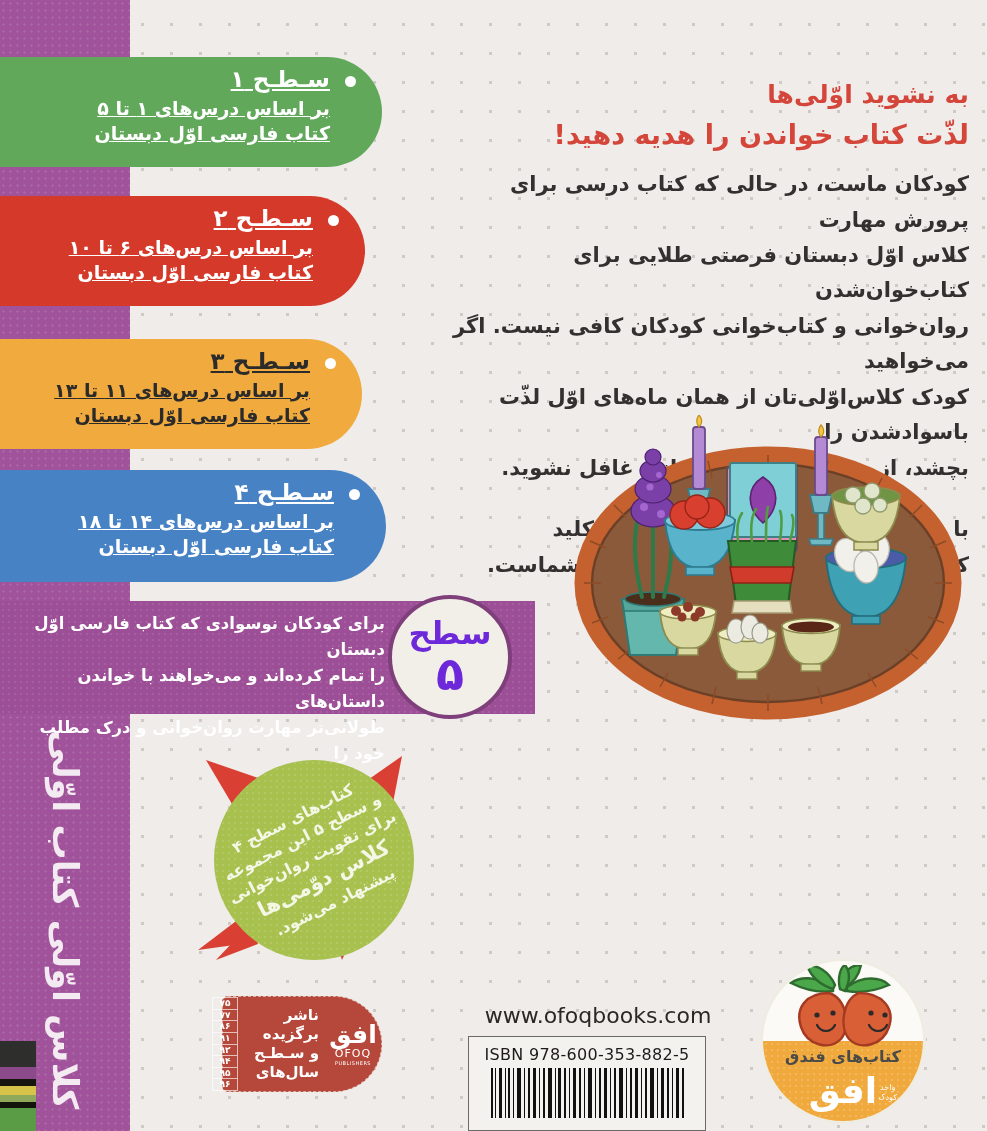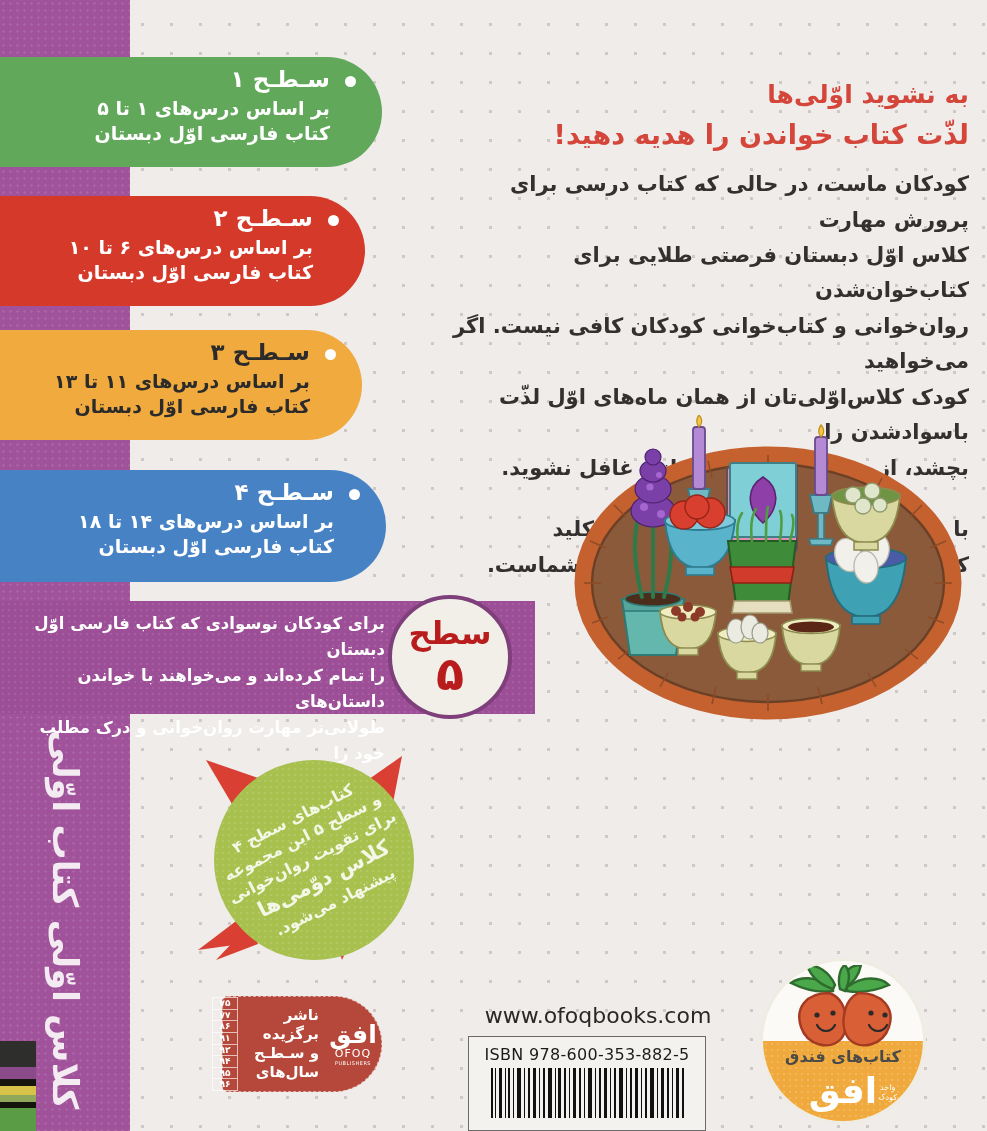--- a/index.html
+++ b/index.html
@@ -81,20 +81,21 @@
     left: 0;
     z-index: 3;
     border-top-right-radius: 999px;
     border-bottom-right-radius: 999px;
     background-image: radial-gradient(circle, rgba(255,255,255,.09) 1px, transparent 1.2px);
     background-size: 6px 6px;
     padding: 8px 52px 10px 0;
     text-align: right;
     color: #fff;
     direction: rtl;
+    text-decoration: underline;
   }
   .level-bar .lvl-title {
     font-size: 23px;
     font-weight: bold;
     letter-spacing: 4px;
     line-height: 1.25;
     margin-bottom: 2px;
   }
   .level-bar .lvl-line {
     font-size: 19px;
@@ -110,21 +111,21 @@
     height: 11px;
     border-radius: 50%;
     background: #fff;
   }
   
   .level-bar.dark-text { color: #2b2b2b; }
   .level-bar.dark-text .bullet { background: #fff; }
 
   #bar1 { top: 57px;  width: 382px; height: 110px; background: #61a85a; }
   #bar2 { top: 196px; width: 365px; height: 110px; background: #d5392a; }
-  #bar3 { top: 330px; width: 362px; height: 110px; background: #f0aa3e; }
+  #bar3 { top: 339px; width: 362px; height: 110px; background: #f0aa3e; }
   #bar4 { top: 470px; width: 386px; height: 112px; background: #4782c4; }
 
   
   #level5 {
     position: absolute;
     left: 0;
     top: 601px;
     width: 535px;
     height: 113px;
     background: #9c4f97;
@@ -149,21 +150,21 @@
     width: 124px;
     height: 124px;
     border-radius: 50%;
     background: #f2efe9;
     border: 4px solid #7e3f7b;
     z-index: 6;
     display: flex;
     flex-direction: column;
     align-items: center;
     justify-content: center;
-    color: #b91c1c;
+    color: #6d28d9;
   }
   .level5-badge .b-word {
     font-size: 31px;
     font-weight: bold;
     letter-spacing: 2px;
     line-height: 1;
     margin-bottom: 2px;
   }
   .level5-badge .b-num {
     font-size: 46px;

